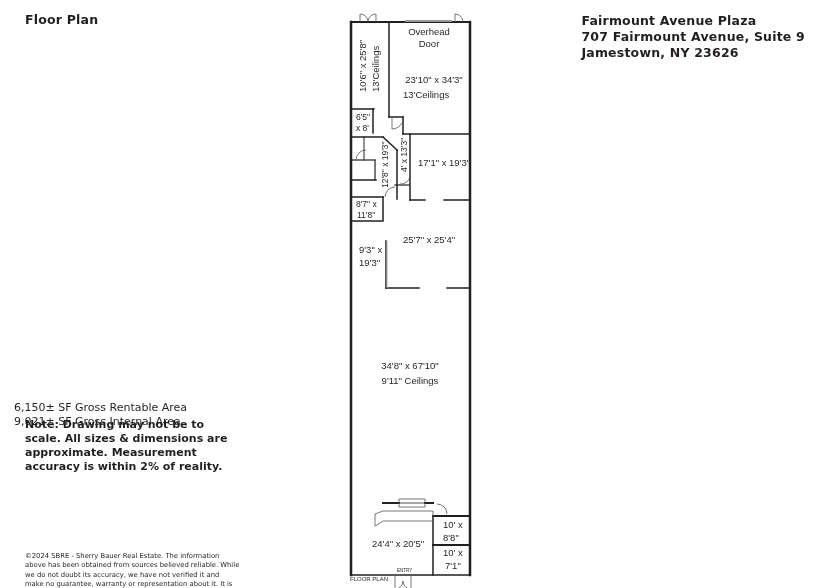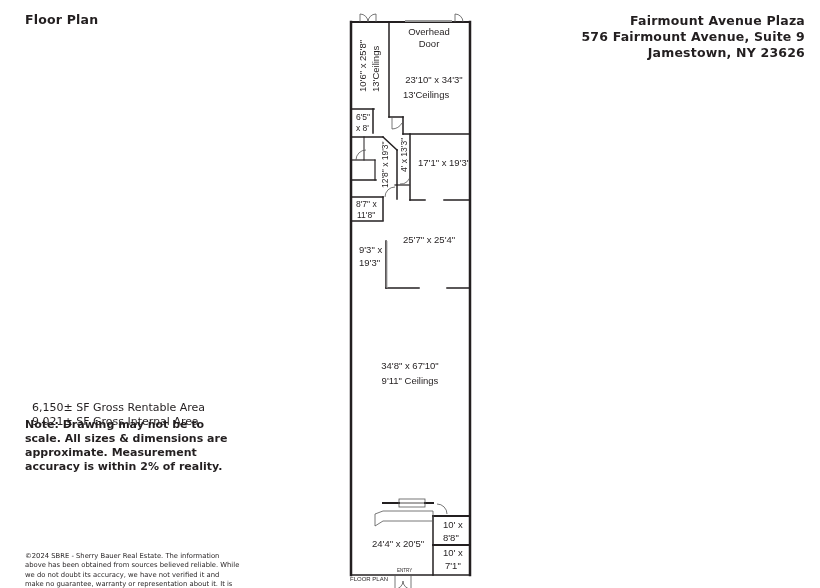--- a/index.html
+++ b/index.html
@@ -1,35 +1,35 @@
 <!DOCTYPE html>
 <html><head>
 <meta charset="utf-8">
 <style>
   html, body { margin: 0; padding: 0; background: #ffffff; }
   body { width: 820px; height: 588px; position: relative; overflow: hidden;
          font-family: "DejaVu Sans", sans-serif; color: #231f20; }
   .title { position: absolute; left: 25px; top: 12px; font-size: 12.5px; font-weight: bold; color: #231f20; letter-spacing: 0.2px; }
-  .addr { position: absolute; right: 15px; top: 13px; text-align: right; font-size: 12.5px; font-weight: bold; line-height: 16px; color: #231f20; letter-spacing: 0.2px; }
-  .areas { position: absolute; left: 32px; top: 401px; font-size: 11px; line-height: 14px; color: #231f20; }
+  .addr { position: absolute; right: 15px; top: 13px; text-align: left; font-size: 12.5px; font-weight: bold; line-height: 16px; color: #231f20; letter-spacing: 0.2px; }
+  .areas { position: absolute; left: 14px; top: 401px; font-size: 11px; line-height: 14px; color: #231f20; }
   .note { position: absolute; left: 25px; top: 418px; font-size: 11px; line-height: 14px; width: 210px; color: #231f20; font-weight: bold; }
   .disclaimer { position: absolute; left: 25px; top: 506px; font-size: 6.8px; line-height: 9.3px; width: 215px; color: #231f20; margin-top: 46px; }
   svg.plan { position: absolute; left: 0; top: 0; }
   .rm { font-family: "Liberation Sans", sans-serif; font-size: 9.5px; fill: #231f20; }
   .rm-sm { font-family: "Liberation Sans", sans-serif; font-size: 8.5px; fill: #231f20; }
   .cap { font-family: "Liberation Sans", sans-serif; font-size: 6px; fill: #231f20; }
 </style>
 </head>
 <body>
 
 <div class="title">Floor Plan</div>
 
 <div class="addr">
   <div>Fairmount Avenue Plaza</div>
-  <div>576 Fairmount Avenue, Suite 9</div>
+  <div>707 Fairmount Avenue, Suite 9</div>
   <div>Jamestown, NY  23626</div>
 </div>
 
 <div class="areas">
   <div>6,150± SF Gross Rentable Area</div>
   <div>9,021± SF Gross Internal Area</div>
 </div>
 
 <div class="note">Note: Drawing may not be to scale. All sizes &amp; dimensions are approximate. Measurement accuracy is within 2% of reality.</div>
 

